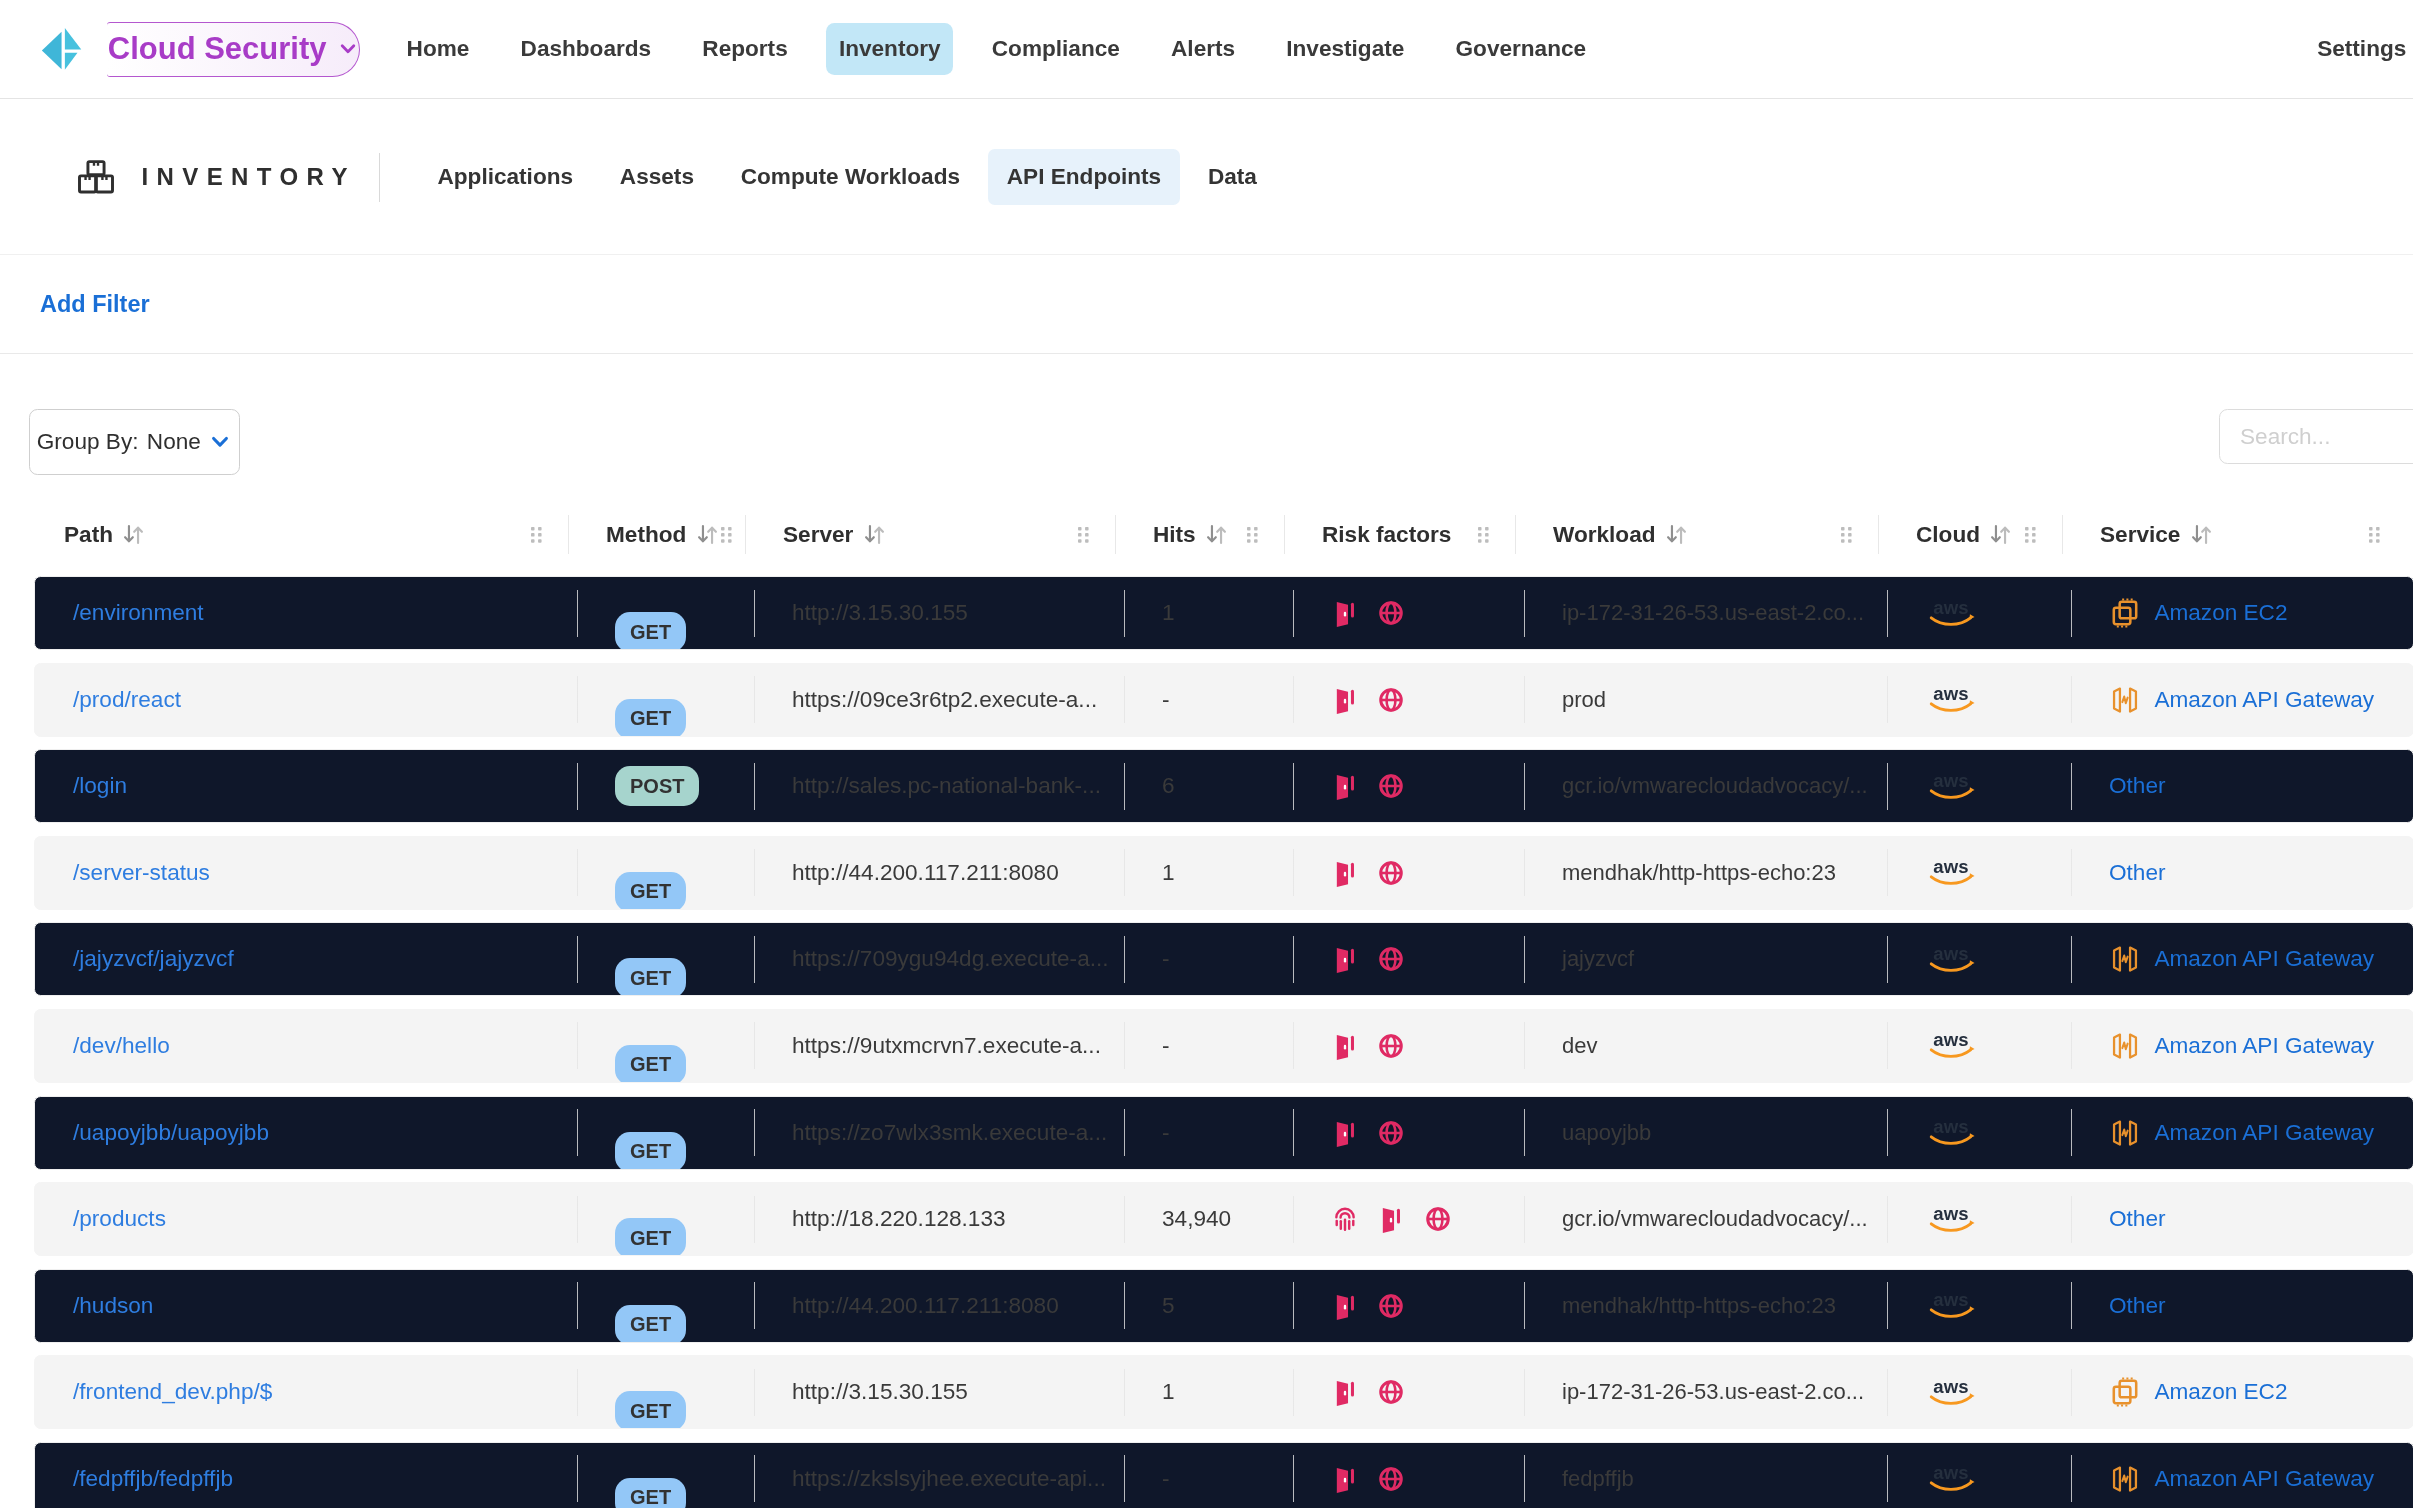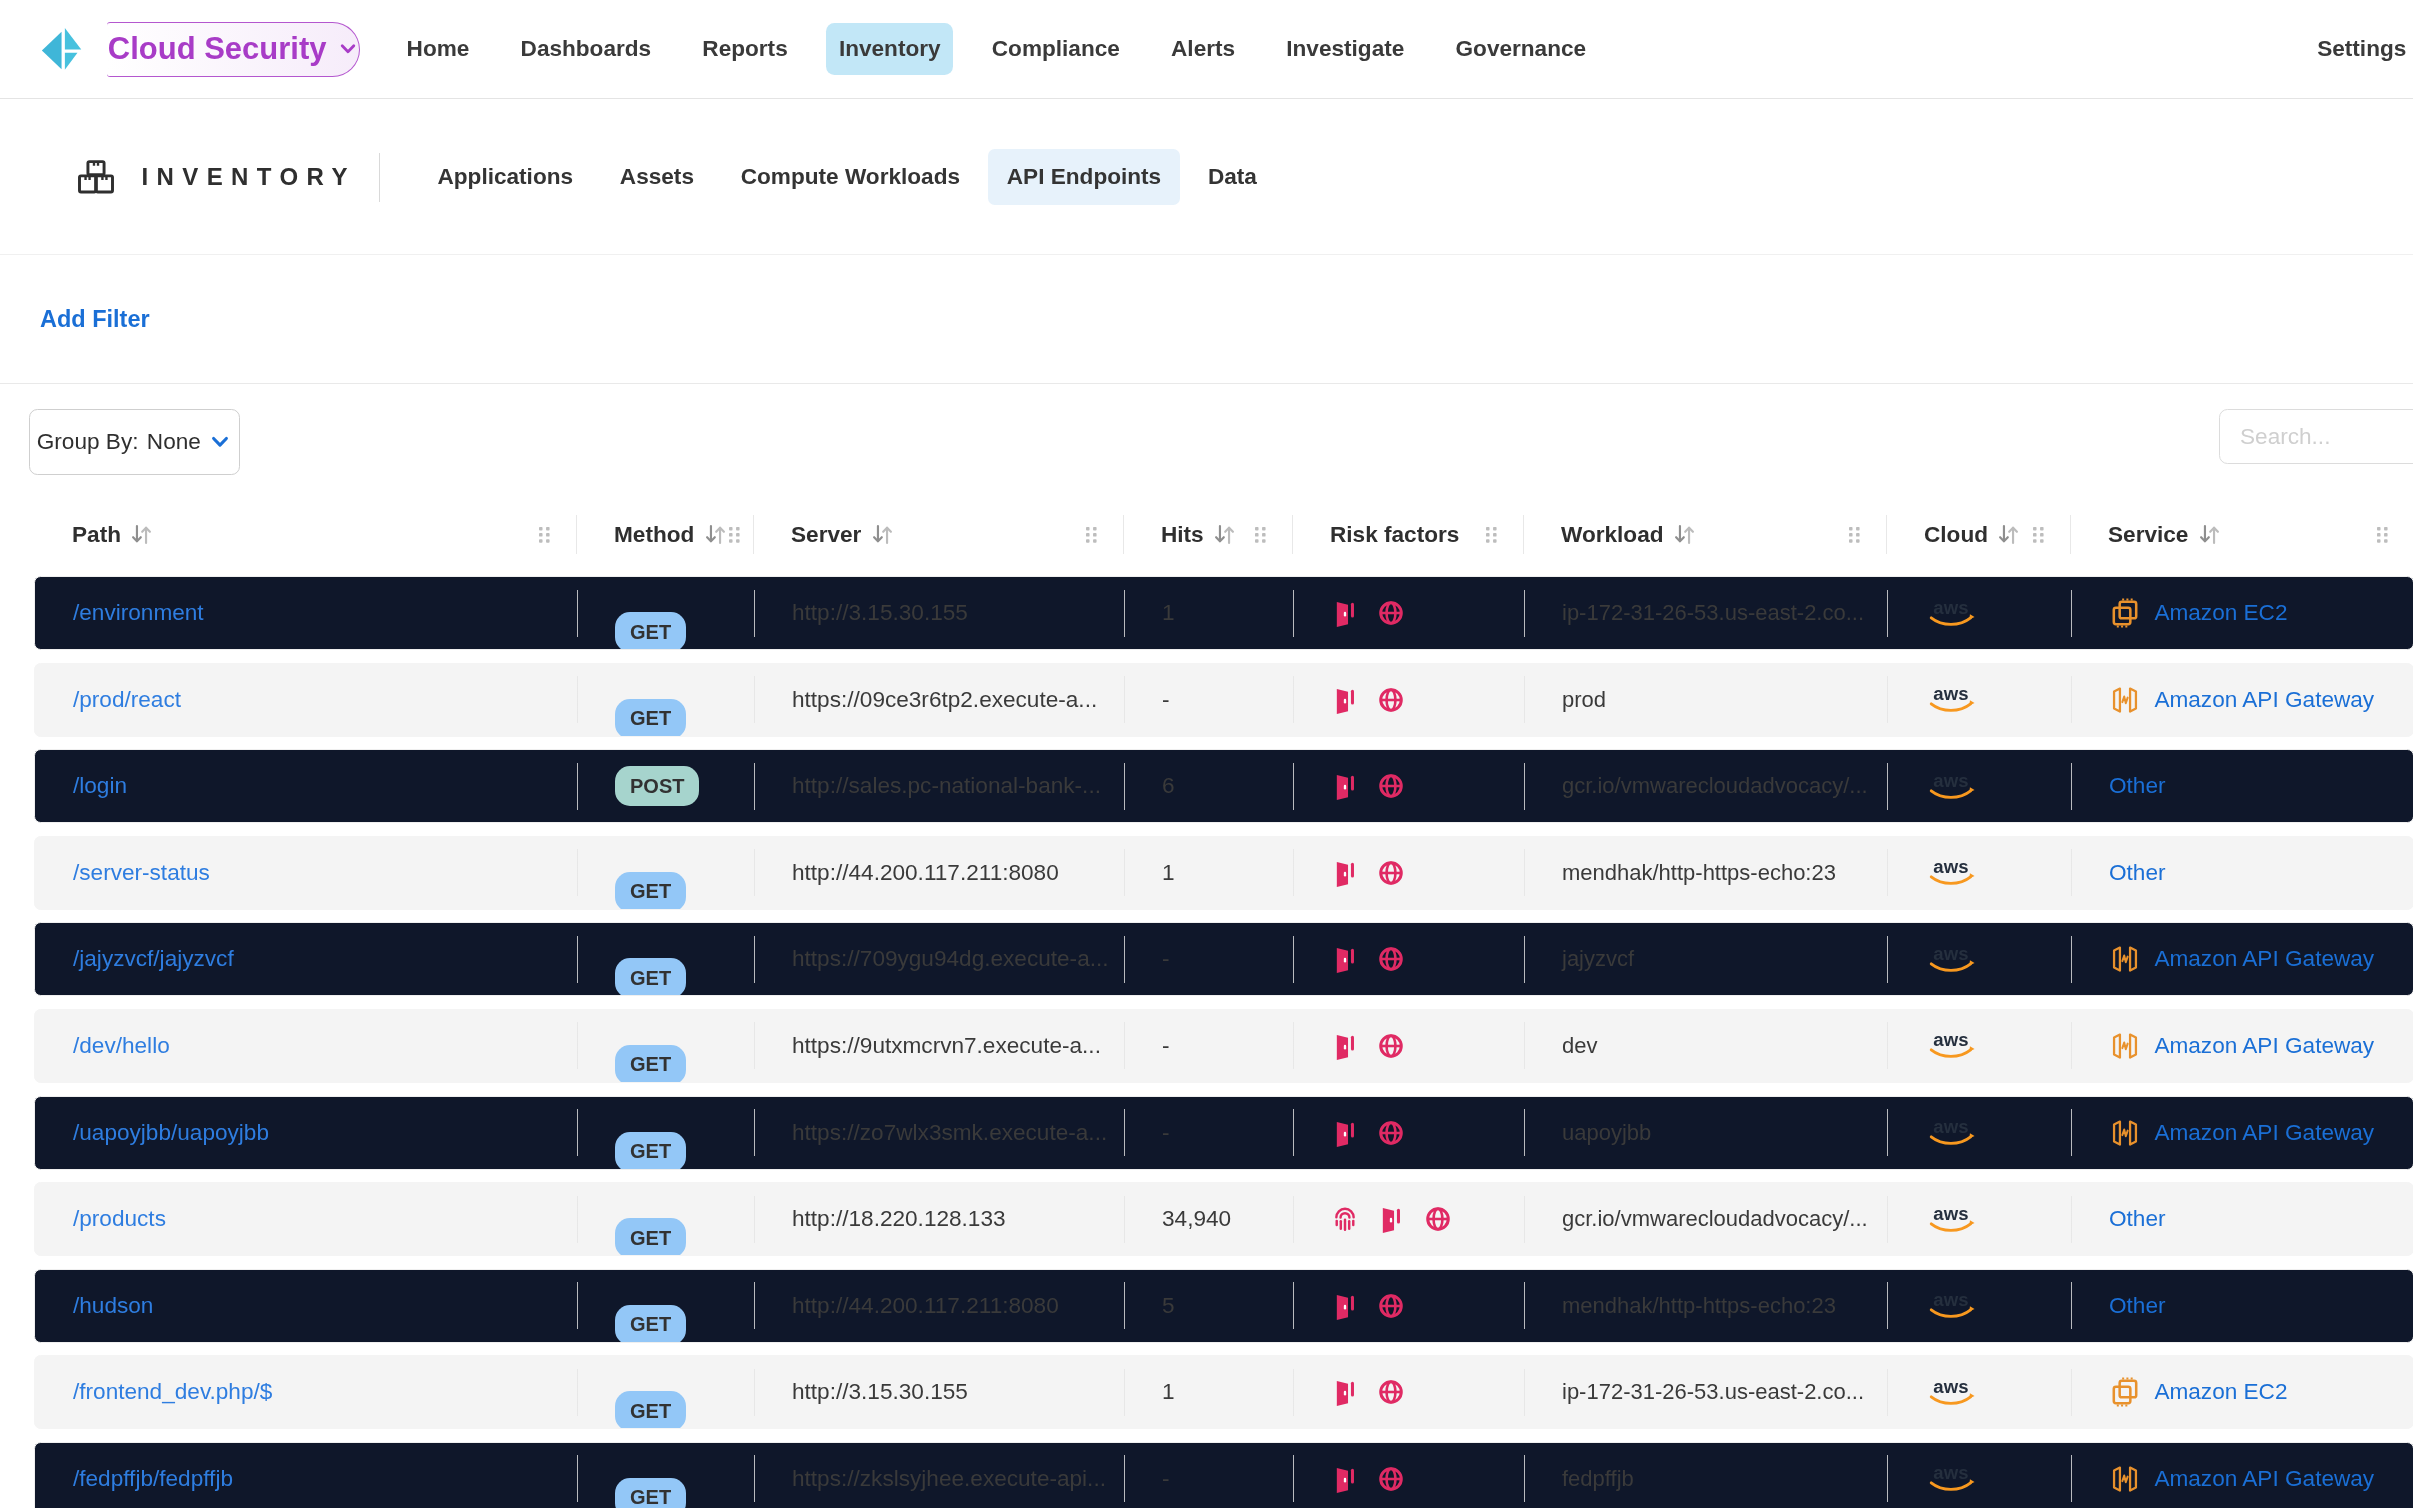--- a/index.html
+++ b/index.html
@@ -30,42 +30,42 @@
   .invband .boxes { width:44px; height:44px; color:#2f2f2f; flex:none; }
   .inv-title { margin-left:23.5px; font-size:24px; font-weight:600; letter-spacing:8.4px;
                color:#2f2f2f; white-space:nowrap; }
   .vdiv { width:0.8px; height:49px; background:#d9d9d9; margin:0 39px 0 23.5px; }
   .tabs { display:flex; align-items:center; gap:10px; }
   .tabs a { display:block; padding:15px 18.4px; font-size:22.6px; font-weight:700;
             color:#343434; text-decoration:none; border-radius:6.7px; white-space:nowrap; }
   .tabs a.active { background:#e7f2fb; }
 
   
-  .filterband { position:absolute; top:256px; left:0; width:2413px; height:128px;
+  .filterband { position:absolute; top:256px; left:0; width:2413px; height:98px;
                 display:flex; align-items:center; padding-left:40px;
                 border-bottom:0.8px solid #e9e9e9; background:#fff; }
   .addfilter { font-size:23.5px; font-weight:700; color:#1a6fd6; text-decoration:none; }
 
   
   .groupby { position:absolute; top:409px; left:28.5px; width:211px; height:66px;
              display:flex; align-items:center; justify-content:center; gap:8.4px;
              border:0.8px solid #cfcfcf; border-radius:8.4px; background:#fff;
              font-size:22.6px; color:#2f2f2f; cursor:pointer; }
   .groupby svg { width:22px; height:22px; color:#1a6fd6; }
   .searchbox { position:absolute; top:409px; left:2219px; width:251px; height:55px;
                border:0.8px solid #dcdcdc; border-radius:8.4px; padding-left:20px;
                font-size:22.6px; color:#3a3a3a; outline:none;
                font-family:"Liberation Sans", sans-serif; }
   .searchbox::placeholder { color:#cfcfcf; }
 
   
   .thead, .trow { display:grid;
      grid-template-columns:542px 177px 370px 169px 231px 363px 184px minmax(0,1fr);
      align-items:center; }
-  .thead { position:absolute; top:510px; left:34px; width:2380px; height:49px; }
+  .thead { position:absolute; top:510px; left:26px; width:2380px; height:49px; }
   .hcell { display:flex; align-items:center; height:100%; padding-left:38px;
            font-size:22.6px; font-weight:600; color:#2f2f2f; }
   .hcell + .hcell { background:linear-gradient(#e2e2e2,#e2e2e2) left center / 0.8px 39px no-repeat;text-align:right; }
   .sort { width:25px; height:25px; margin-left:8.4px; flex:none; }
   .grip { width:12.6px; height:17.6px; margin-left:auto; margin-right:25px; flex:none; cursor:grab; }
 
   .tbody { position:absolute; top:576px; left:34px; width:2380px; }
   .trow { height:74px; margin-bottom:12.6px; border-radius:6.7px;
           background:#0f172a; border:0.8px solid #efefef; }
   .trow:nth-child(even) { background:#f4f4f4; border-color:#f4f4f4; }

